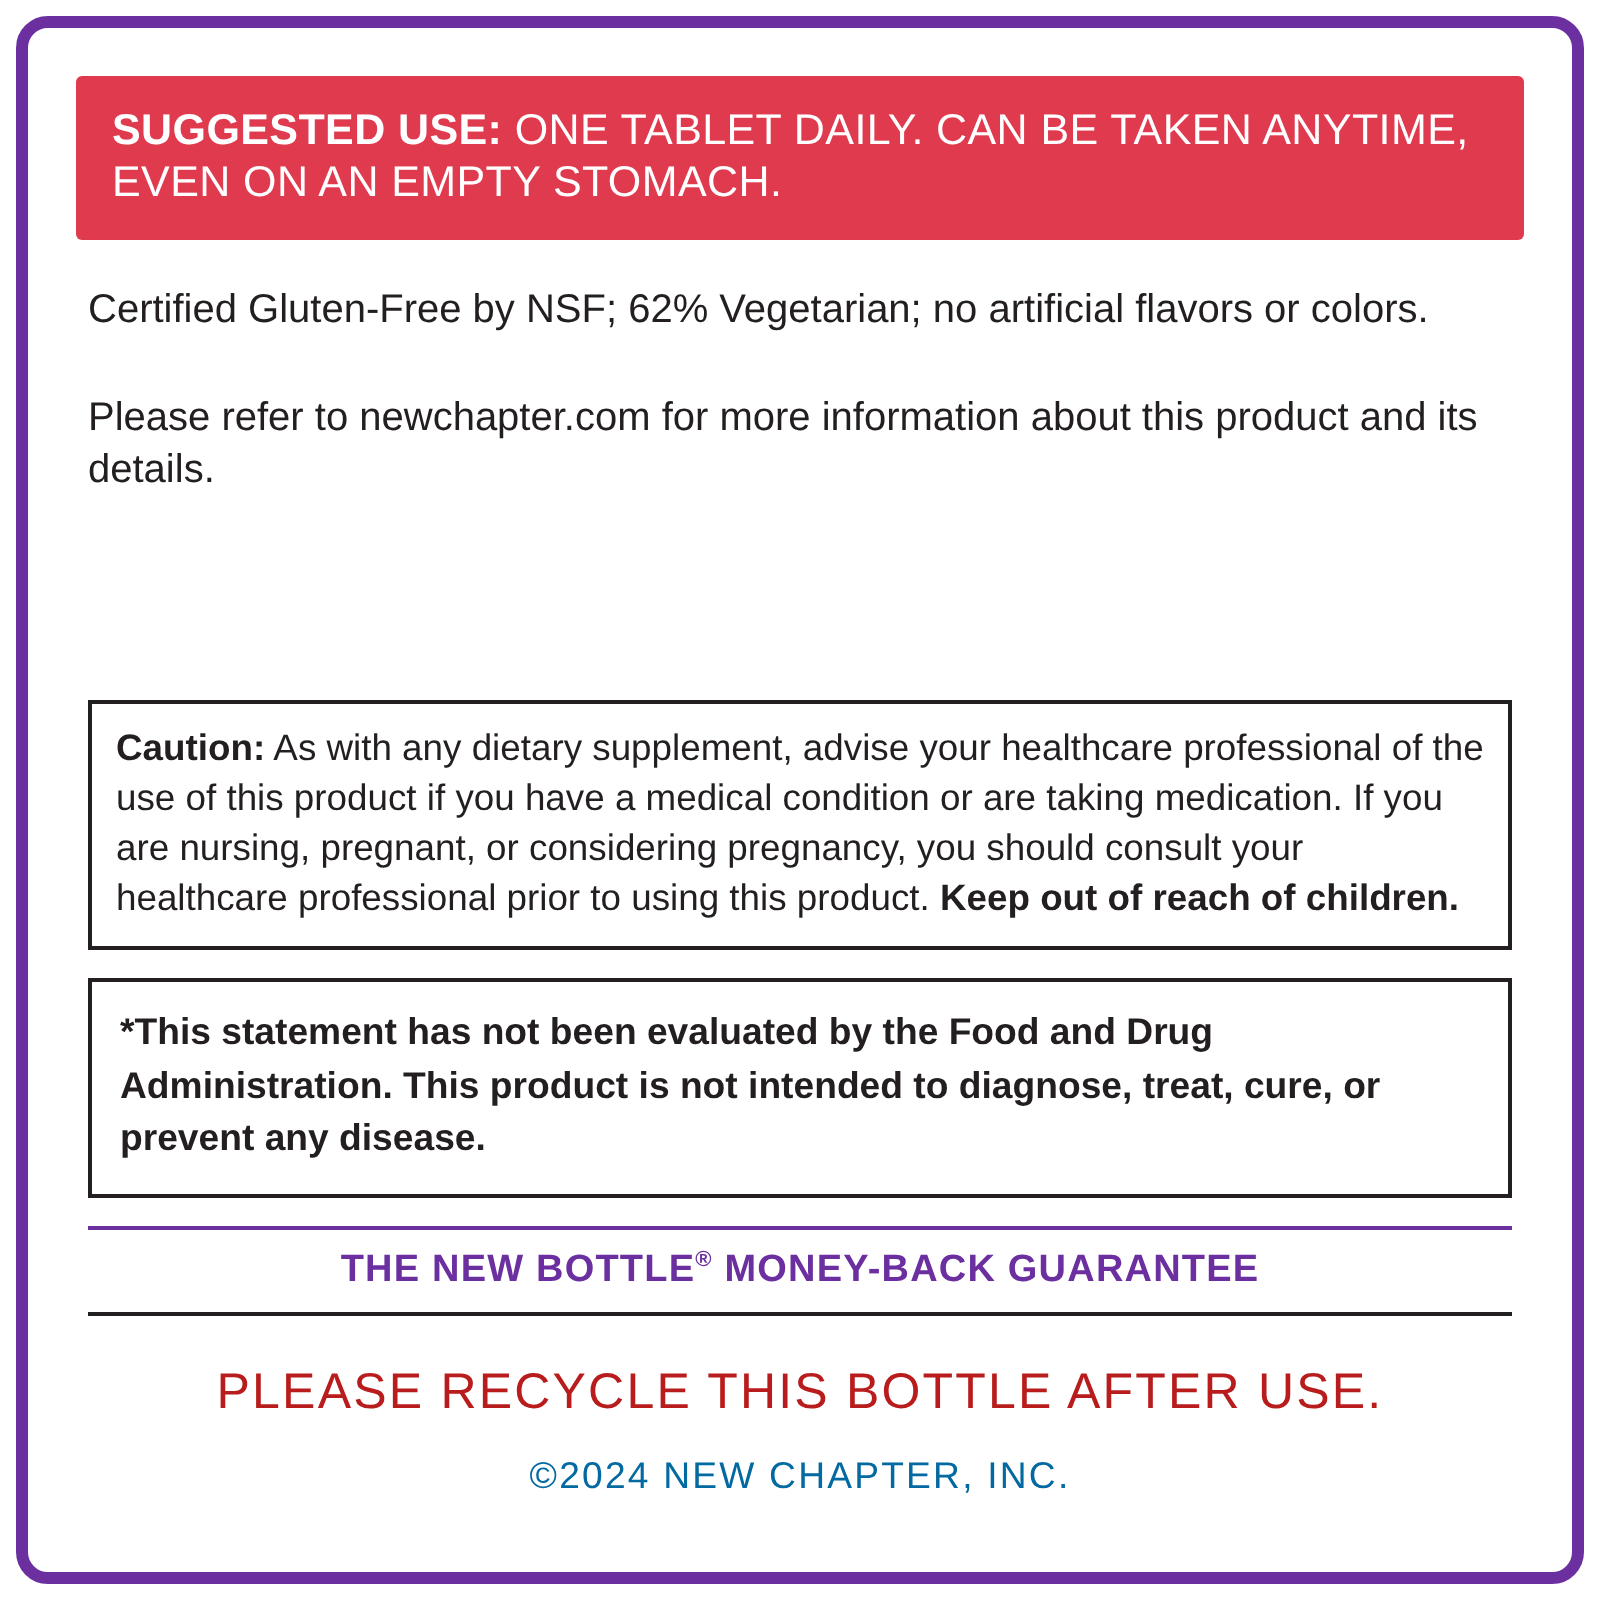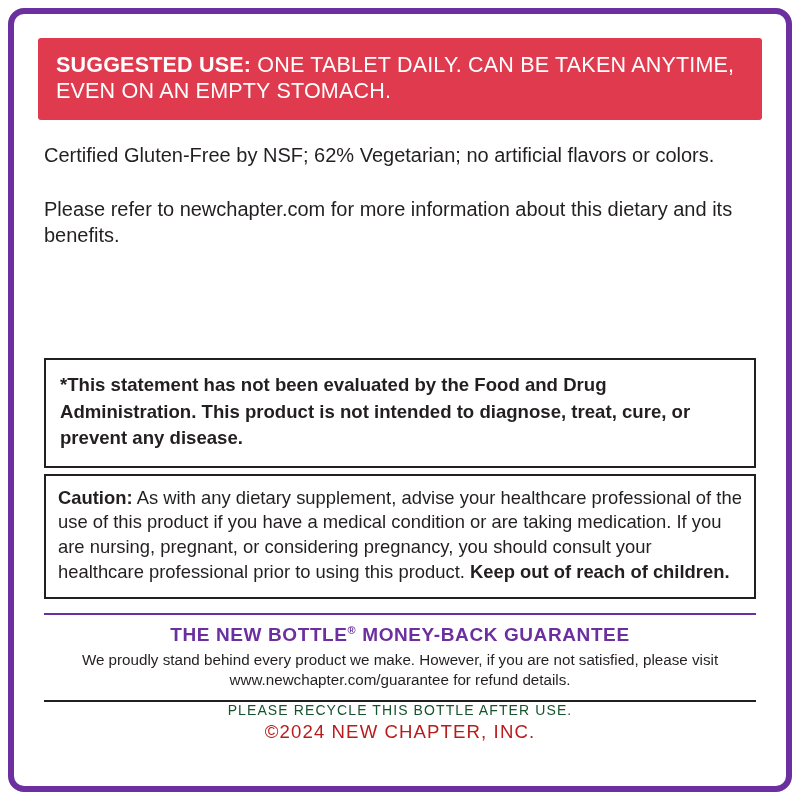--- a/index.html
+++ b/index.html
@@ -104,64 +104,63 @@
     line-height: 1.32;
     margin-top: 4px;
     color: #231f20;
   }
   .rule-dark {
     border-top: 2px solid #231f20;
     margin: 10px 8px 0 8px;
   }
   .recycle {
     text-align: center;
-    font-size: 14px;
+    font-size: 25px;
     letter-spacing: 1.1px;
-    margin-top: 0;
-    color: #14532d;
+    margin-top: 24px;
+    color: #b91c1c;
   }
   .copyright {
     text-align: center;
     font-size: 18.6px;
     letter-spacing: 1.1px;
-    margin-top: 3px;
-    color: #b91c1c;
+    margin-top: 16px;
+    color: #0369a1;
   }
 </style>
 </head>
 <body>
 
 <div class="label">
   <div class="inner">
 
     <div class="banner">
       <span class="strong">SUGGESTED USE:</span><span> ONE TABLET DAILY. CAN BE TAKEN ANYTIME, EVEN ON AN EMPTY STOMACH.</span>
     </div>
 
     <div class="para">Certified Gluten-Free by NSF; 62% Vegetarian; no artificial flavors or colors.</div>
 
-    <div class="para second">Please refer to newchapter.com for more information about this dietary and its benefits.</div>
+    <div class="para second">Please refer to newchapter.com for more information about this product and its details.</div>
 
     <div class="spacer"></div>
 
+    <div class="box caution">
+      <span class="b">Caution:</span><span> As with any dietary supplement, advise your healthcare professional of the use of this product if you have a medical condition or are taking medication. If you are nursing, pregnant, or considering pregnancy, you should consult your healthcare professional prior to using this product. </span><span class="b">Keep out of reach of children.</span>
+    </div>
+
     <div class="box fda">
       <span>*This statement has not been evaluated by the Food and Drug Administration. This product is not intended to diagnose, treat, cure, or prevent any disease.</span>
-    </div>
-
-    <div class="box caution">
-      <span class="b">Caution:</span><span> As with any dietary supplement, advise your healthcare professional of the use of this product if you have a medical condition or are taking medication. If you are nursing, pregnant, or considering pregnancy, you should consult your healthcare professional prior to using this product. </span><span class="b">Keep out of reach of children.</span>
     </div>
 
     <div class="rule"></div>
 
     <div class="guarantee-title">
       <span>THE NEW BOTTLE</span><span class="sup">®</span><span> MONEY-BACK GUARANTEE</span>
     </div>
 
-    <div class="guarantee-text">We proudly stand behind every product we make. However, if you are not satisfied, please visit www.newchapter.com/guarantee for refund details.</div>
 
     <div class="rule-dark"></div>
 
     <div class="recycle">PLEASE RECYCLE THIS BOTTLE AFTER USE.</div>
     <div class="copyright">©2024 NEW CHAPTER, INC.</div>
 
   </div>
 </div>
 
 </body></html>

